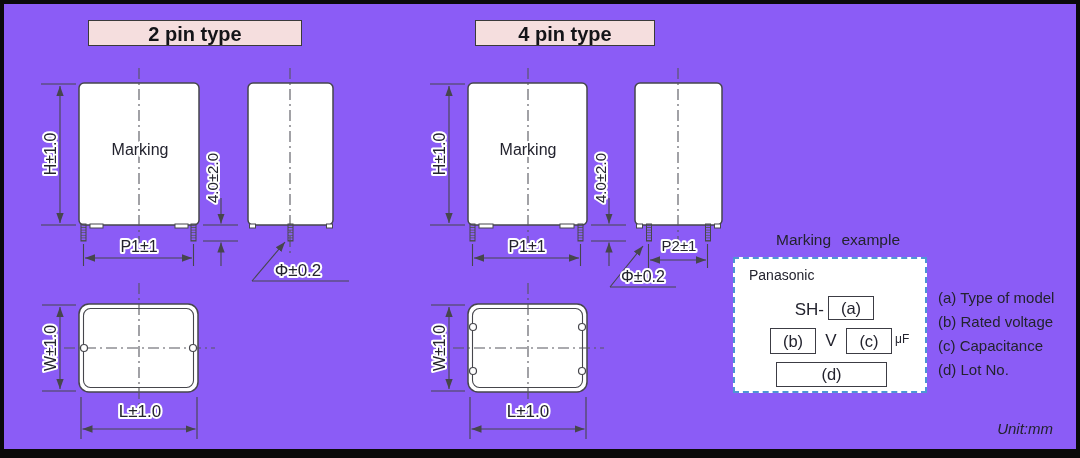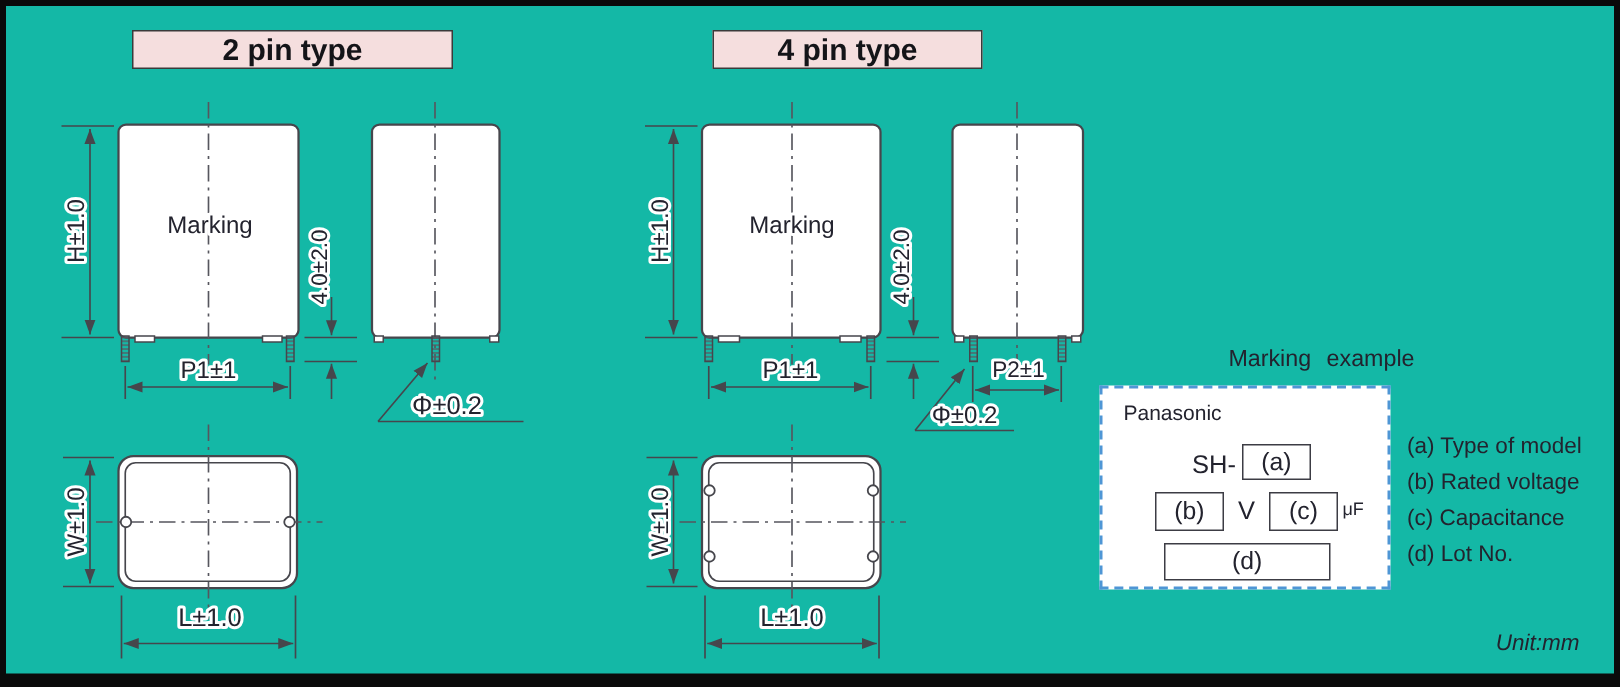--- a/index.html
+++ b/index.html
@@ -1,17 +1,17 @@
 <!DOCTYPE html>
 <html><head>
 <meta charset="utf-8">
 <style>
   html,body{margin:0;padding:0;background:#e8e8e8;}
   .page{
-    position:relative;width:1080px;height:458px;background:#14b8a6;
+    position:relative;width:1080px;height:458px;background:#8b5cf6;
     font-family:"Liberation Sans","DejaVu Sans",sans-serif;color:#23232e;
     overflow:hidden;box-sizing:border-box;padding-left:46px;
   }
   .frame{position:absolute;inset:0;border:4px solid #0a0a0a;border-bottom-width:9px;pointer-events:none;z-index:30;}
   .hdr{
     position:absolute;top:20px;height:26px;line-height:26px;text-align:center;
     background:#f5dede;border:1.5px solid #3a3a3a;font-size:20px;font-weight:bold;color:#141418;
     box-sizing:border-box;z-index:5;
   }
   .hdr2{left:88px;width:214px;}
@@ -23,21 +23,21 @@
     text-anchor:middle;
   }
   .t15{font-size:15px;} .t16{font-size:16px;} .t17{font-size:17px;}
   .body{fill:#ffffff;stroke:#46464c;stroke-width:1.5;}
   .thin{stroke:#46464c;stroke-width:1.1;fill:none;}
   .cl{stroke:#56565e;stroke-width:1.1;fill:none;stroke-dasharray:11 4 2 4;}
   .lead{fill:url(#hatch);stroke:#46464c;stroke-width:1;}
   .foot{fill:#ffffff;stroke:#46464c;stroke-width:1;}
   .hole{fill:#ffffff;stroke:#46464c;stroke-width:1.2;}
   
-  .mark-title{position:absolute;left:733px;top:231px;width:210px;text-align:right;font-size:15.5px;word-spacing:6px;z-index:6;}
+  .mark-title{position:absolute;left:733px;top:231px;width:210px;text-align:center;font-size:15.5px;word-spacing:6px;z-index:6;}
   .mark-box{
     position:absolute;left:733px;top:257px;width:194px;height:136px;box-sizing:border-box;
     border:2px dashed #4e96d5;z-index:6;background:#ffffff;
   }
   .mark-box .brand{position:absolute;left:14px;top:8px;font-size:14px;text-align:right;}
   .mark-box .prefix{position:absolute;left:19px;top:41px;width:70px;text-align:right;font-size:17px;}
   .fieldbox{
     position:absolute;box-sizing:border-box;border:1.5px solid #3c3c44;
     text-align:center;font-size:16.5px;display:flex;align-items:center;justify-content:center;
   }

